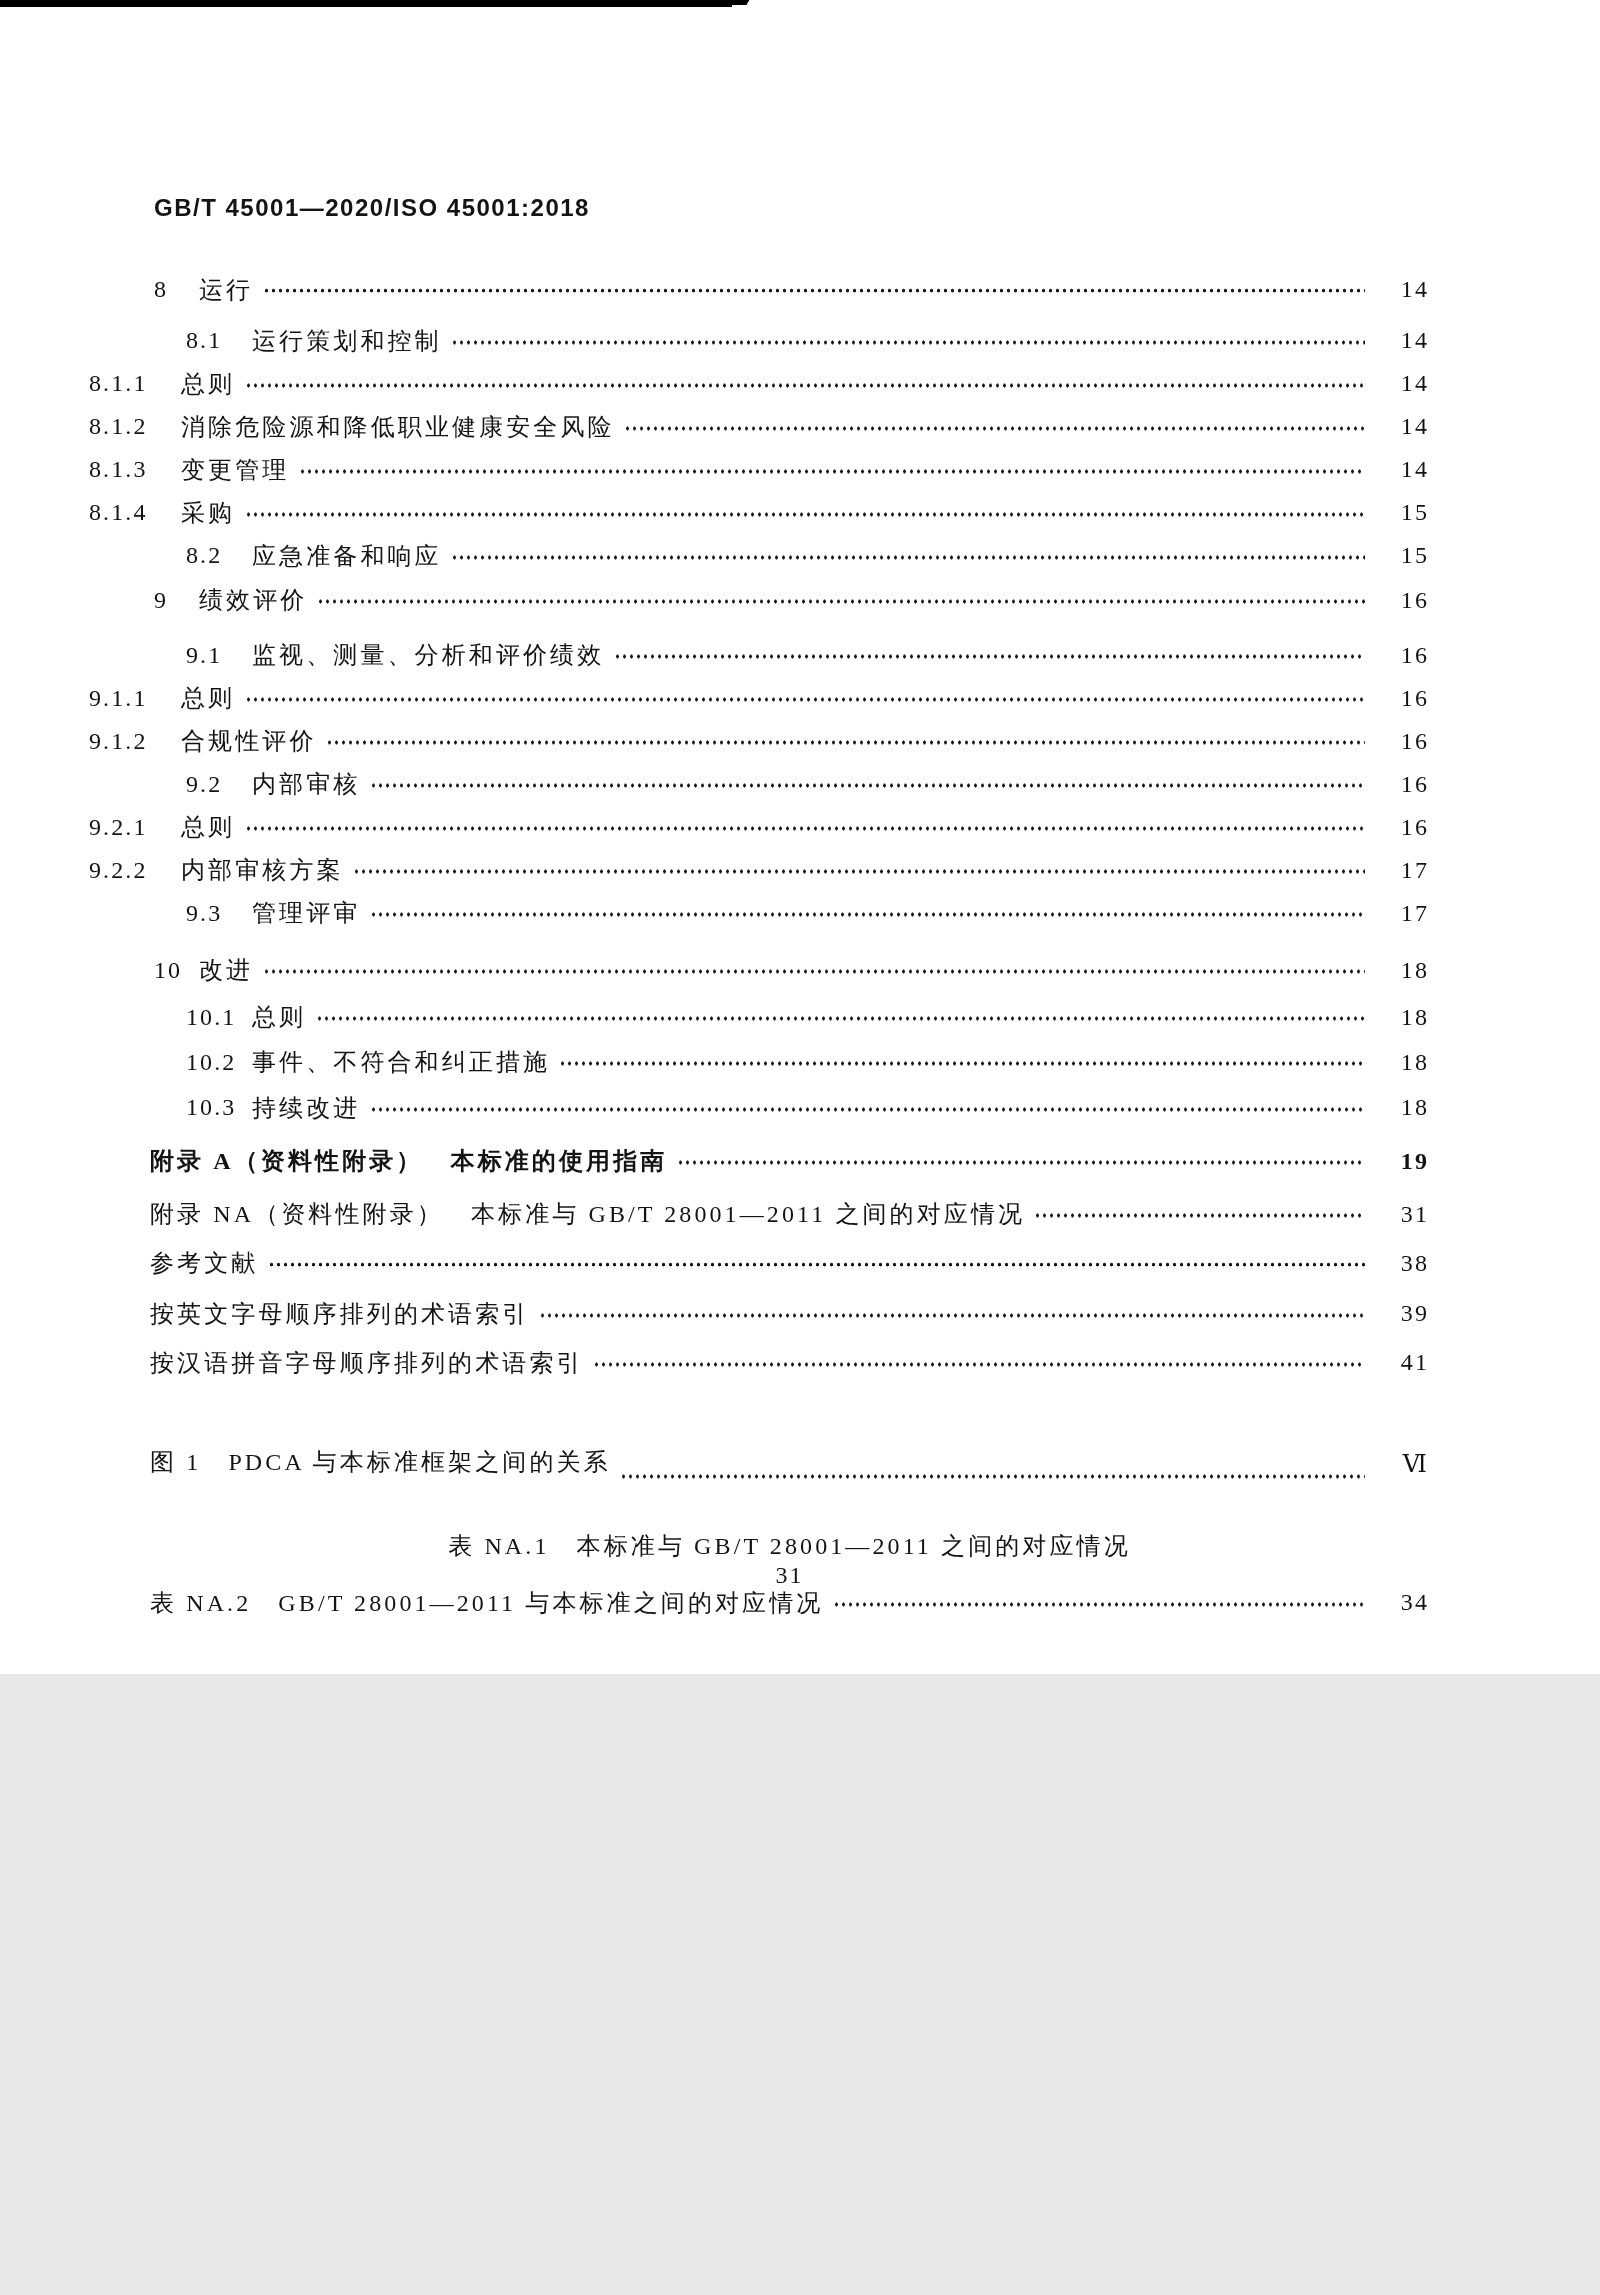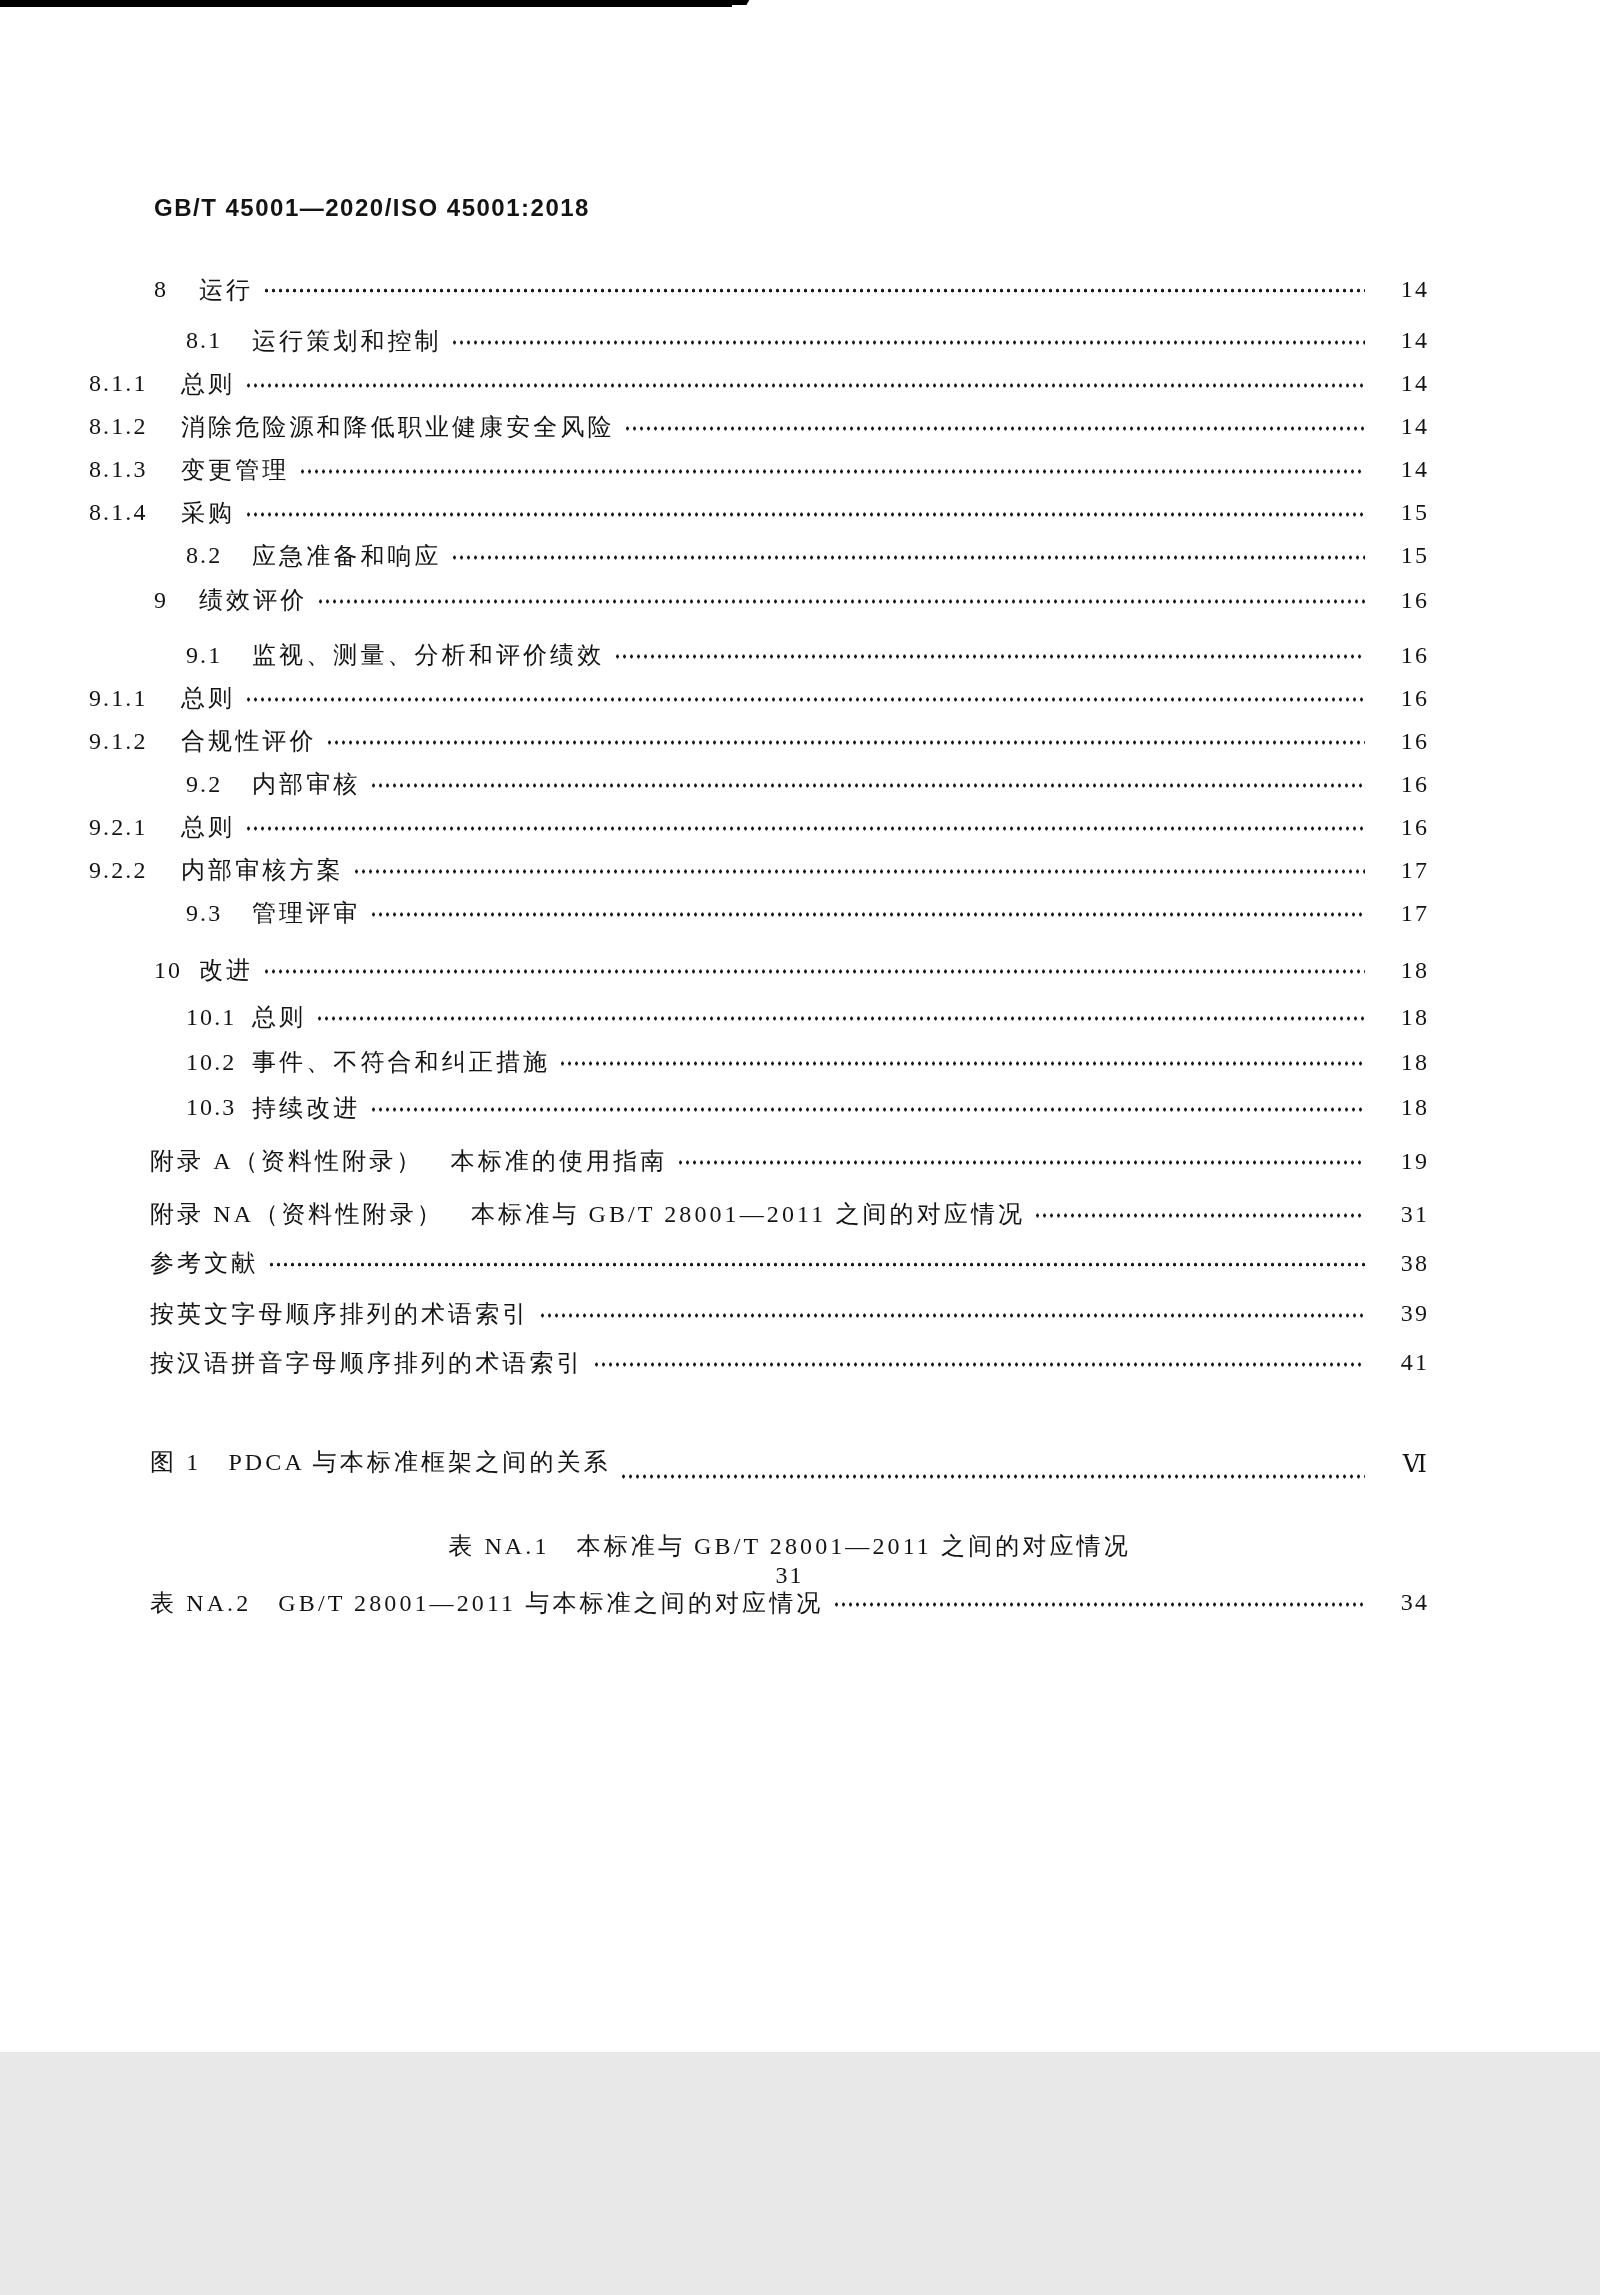--- a/index.html
+++ b/index.html
@@ -1,18 +1,18 @@
 <!DOCTYPE html>
 <html style="font-size:8.2px"><head>
 <meta charset="utf-8">
 <style>
   html,body{margin:0;padding:0;background:#e8e8e8;}
   .page{
     position:relative;
-    width:1601px;height:2052px;
+    width:1601px;height:1674px;
     background:#ffffff;
     overflow:hidden;
     font-family:"Liberation Serif","DejaVu Serif",serif;
     color:#141414;
   }
   
   .scan-bar{
     position:absolute;left:0;top:0;width:732px;height:7.2px;background:#000;
   }
   .scan-bar-nub{
@@ -45,21 +45,21 @@
   .toc-row.lvl-3{padding-left:89px;} .toc-row.lvl-3 .num{width:92px;}
   .toc-row.lvl-0{padding-left:150px;margin-top:8px;}
   
   #toc .toc-row:nth-child(2){margin-top:8.2px;}
   #toc .toc-row:nth-child(8){margin-top:1.5px;}
   #toc .toc-row:nth-child(9){margin-top:12px;}
   #toc .toc-row:nth-child(16){margin-top:14px;justify-content:space-between;}
   #toc .toc-row:nth-child(17){margin-top:4.1px;}
   #toc .toc-row:nth-child(18){margin-top:2.1px;}
   #toc .toc-row:nth-child(19){margin-top:2.6px;}
-  #toc .toc-row:nth-child(20){margin-top:10.3px;}
+  #toc .toc-row:nth-child(20){margin-top:10.3px;font-weight:bold;}
   #toc .toc-row:nth-child(21){margin-top:10px;}
   #toc .toc-row:nth-child(22){margin-top:6.2px;}
   #toc .toc-row:nth-child(23){margin-top:7.2px;}
   #toc .toc-row:nth-child(24){margin-top:6.2px;}
   #toc .toc-row:nth-child(25){margin-top:51px;align-items:flex-end;}
   #toc .toc-row:nth-child(26){margin-top:52px;flex-direction:column;}
   .doc-footer{
     position:absolute;left:177px;top:2115px;font-size:26px;font-weight:bold;
   }
 </style>

